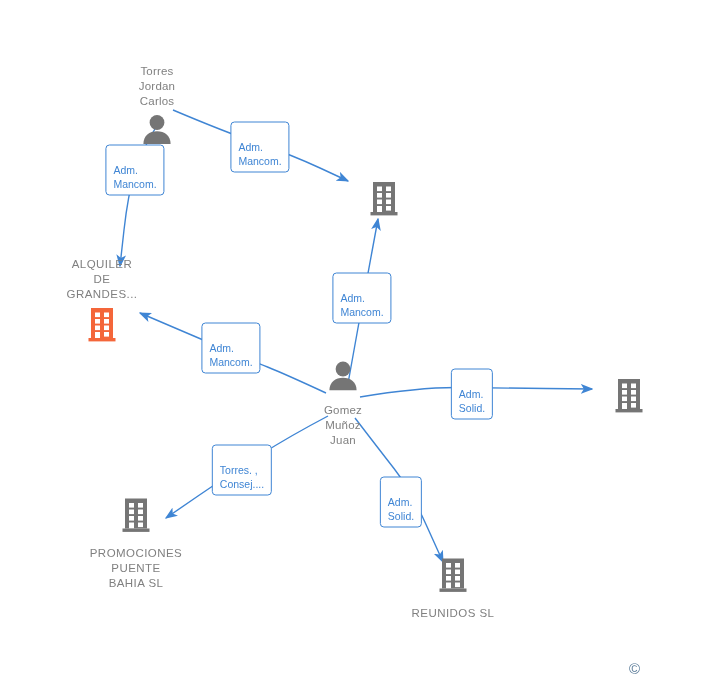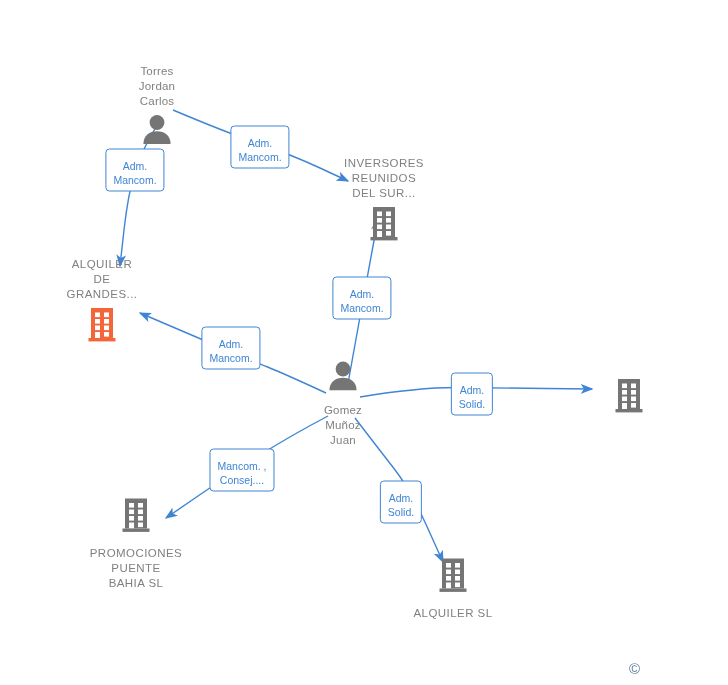--- a/index.html
+++ b/index.html
@@ -61,22 +61,21 @@
   }
   .edge-label {
     position: absolute;
     transform: translate(-50%, -50%);
     background: #ffffff;
     border: 1px solid #3f85d4;
     border-radius: 4px;
     color: #3f85d4;
     font-size: 10.5px;
     line-height: 14px;
-    text-align: center;
-    padding: 9px 7px 4px 7px;
+    padding: 17px 7px 4px 7px;
     white-space: pre-line;
     box-sizing: border-box;
   }
   #watermark {
     position: absolute;
     right: 12px;
     bottom: 12px;
     display: flex;
     align-items: center;
     gap: 5px;
@@ -149,23 +148,20 @@
             <rect x="6.5" y="18.5" width="5" height="4.6" fill="#ffffff"></rect>
             <rect x="15.5" y="5.5" width="5" height="4.6" fill="#ffffff"></rect>
             <rect x="15.5" y="12" width="5" height="4.6" fill="#ffffff"></rect>
             <rect x="15.5" y="18.5" width="5" height="4.6" fill="#ffffff"></rect>
             <rect x="6.5" y="25" width="5" height="6" fill="#ffffff"></rect>
             <rect x="15.5" y="25" width="5" height="4.6" fill="#ffffff"></rect>
             <rect x="0" y="31" width="27" height="3.4" fill="#f4663a"></rect>
           </svg></div>
       </div>
       <div class="node node-company" style="left: 384px; top: 195px;">
-        <div class="node-label node-label-top">INVERSORES
-REUNIDOS
-DEL SUR...</div>
         <div class="node-icon"><svg width="34" height="36" viewBox="0 0 27 36">
             <rect x="2.5" y="1" width="22" height="30" fill="#757575"></rect>
             <rect x="6.5" y="5.5" width="5" height="4.6" fill="#ffffff"></rect>
             <rect x="6.5" y="12" width="5" height="4.6" fill="#ffffff"></rect>
             <rect x="6.5" y="18.5" width="5" height="4.6" fill="#ffffff"></rect>
             <rect x="15.5" y="5.5" width="5" height="4.6" fill="#ffffff"></rect>
             <rect x="15.5" y="12" width="5" height="4.6" fill="#ffffff"></rect>
             <rect x="15.5" y="18.5" width="5" height="4.6" fill="#ffffff"></rect>
             <rect x="6.5" y="25" width="5" height="6" fill="#ffffff"></rect>
             <rect x="15.5" y="25" width="5" height="4.6" fill="#ffffff"></rect>
@@ -209,35 +205,35 @@
             <rect x="6.5" y="5.5" width="5" height="4.6" fill="#ffffff"></rect>
             <rect x="6.5" y="12" width="5" height="4.6" fill="#ffffff"></rect>
             <rect x="6.5" y="18.5" width="5" height="4.6" fill="#ffffff"></rect>
             <rect x="15.5" y="5.5" width="5" height="4.6" fill="#ffffff"></rect>
             <rect x="15.5" y="12" width="5" height="4.6" fill="#ffffff"></rect>
             <rect x="15.5" y="18.5" width="5" height="4.6" fill="#ffffff"></rect>
             <rect x="6.5" y="25" width="5" height="6" fill="#ffffff"></rect>
             <rect x="15.5" y="25" width="5" height="4.6" fill="#ffffff"></rect>
             <rect x="0" y="31" width="27" height="3.4" fill="#757575"></rect>
           </svg></div>
-        <div class="node-label node-label-bottom">ALQUILER SL</div>
+        <div class="node-label node-label-bottom">REUNIDOS SL</div>
       </div>
     </div>
   <div id="edge-label-layer">
       <div class="edge-label" style="left: 135px; top: 166px;">Adm.
 Mancom.</div>
       <div class="edge-label" style="left: 260px; top: 143px;">Adm.
 Mancom.</div>
       <div class="edge-label" style="left: 362px; top: 294px;">Adm.
 Mancom.</div>
       <div class="edge-label" style="left: 231px; top: 344px;">Adm.
 Mancom.</div>
       <div class="edge-label" style="left: 472px; top: 390px;">Adm.
 Solid.</div>
-      <div class="edge-label" style="left: 242px; top: 466px;">Mancom. ,
+      <div class="edge-label" style="left: 242px; top: 466px;">Torres. ,
 Consej....</div>
       <div class="edge-label" style="left: 401px; top: 498px;">Adm.
 Solid.</div>
     </div>
 
   <div id="watermark">
     <span class="wm-copy">©</span>
   </div>
 
 </div>

